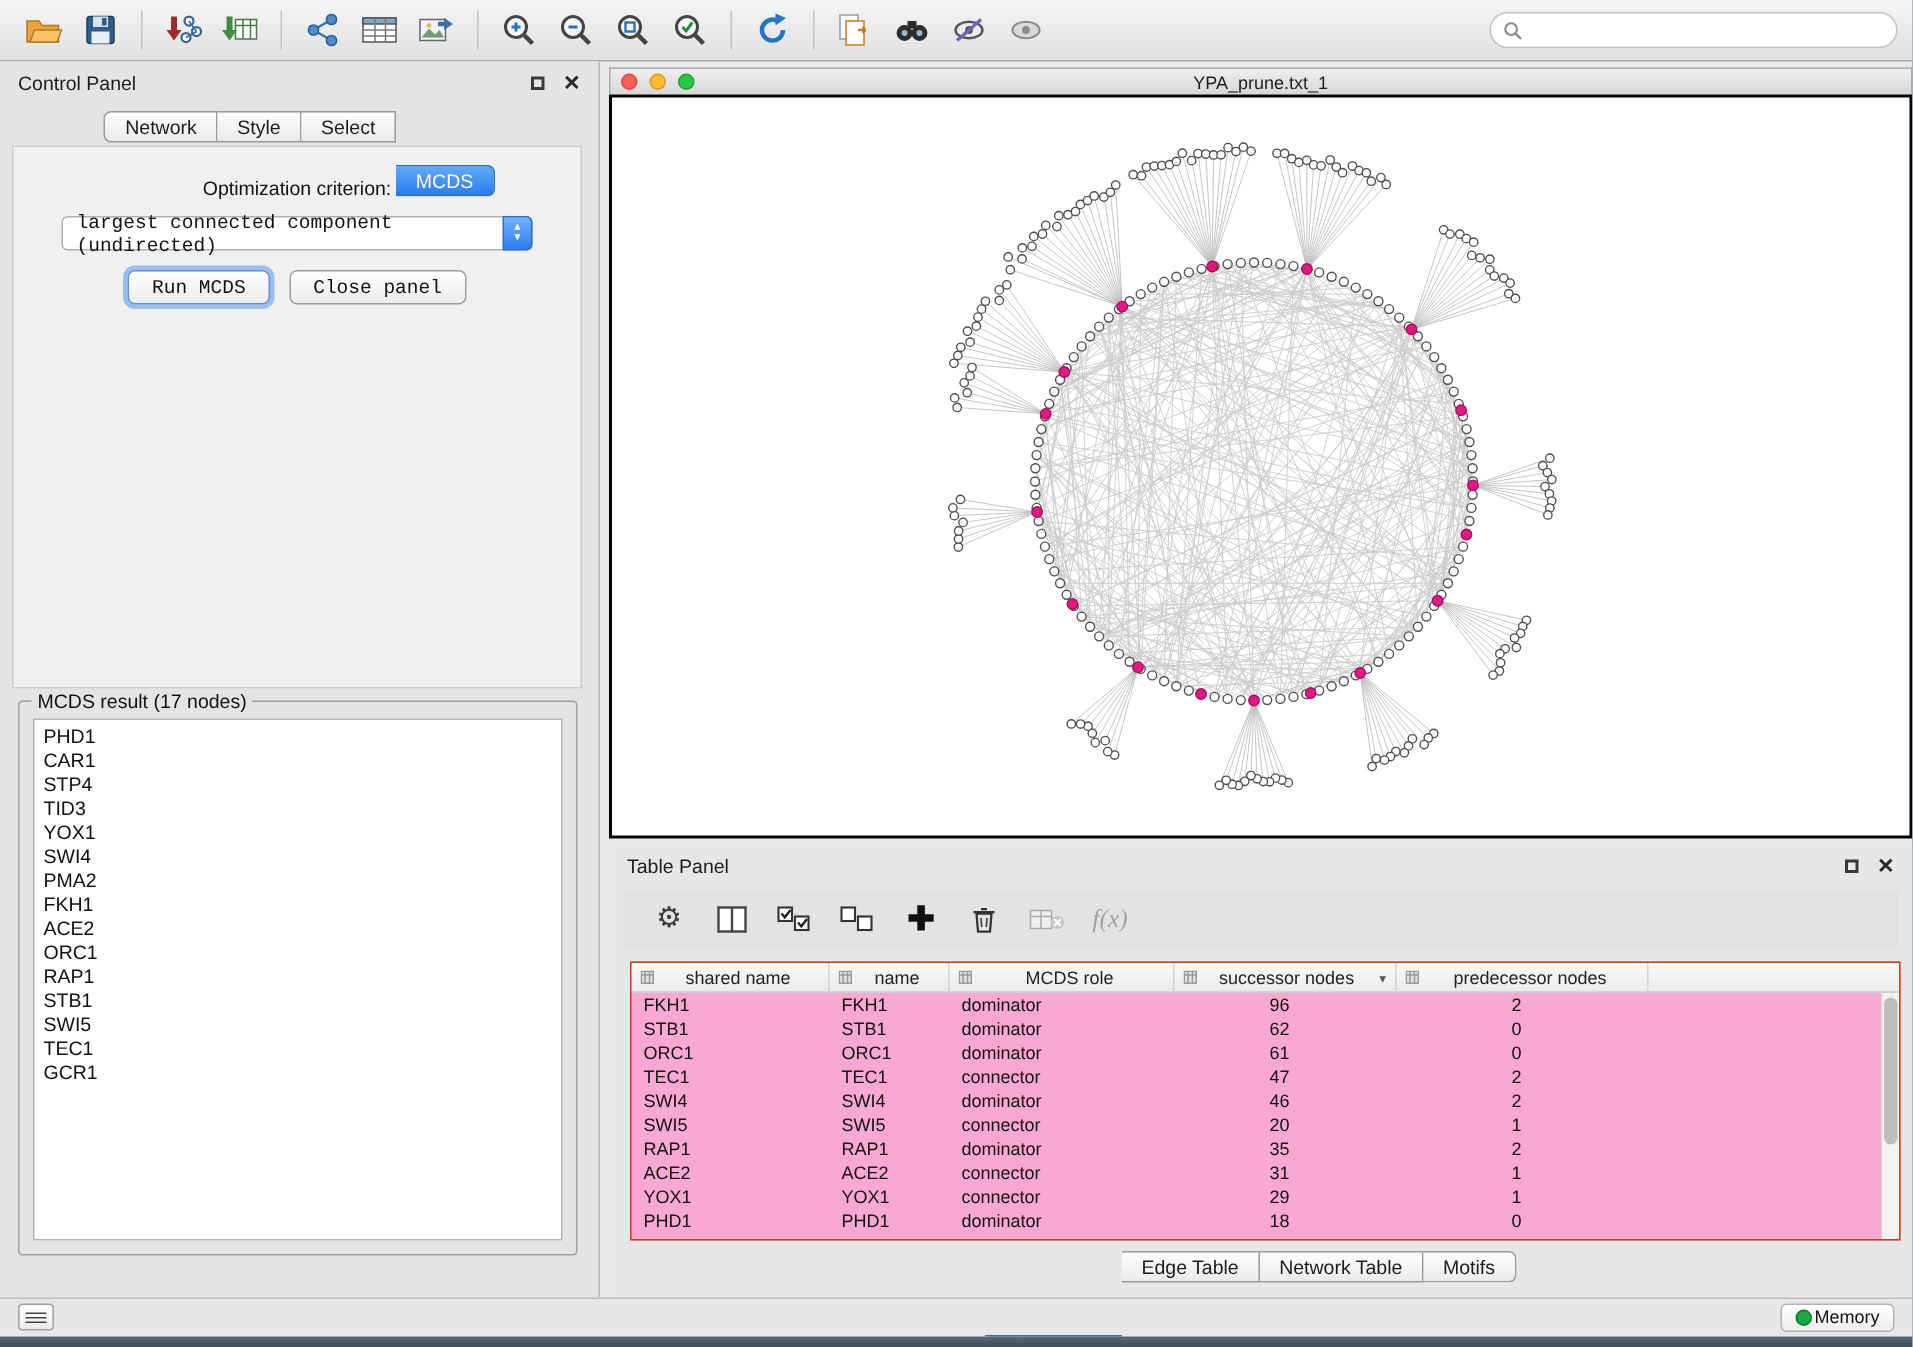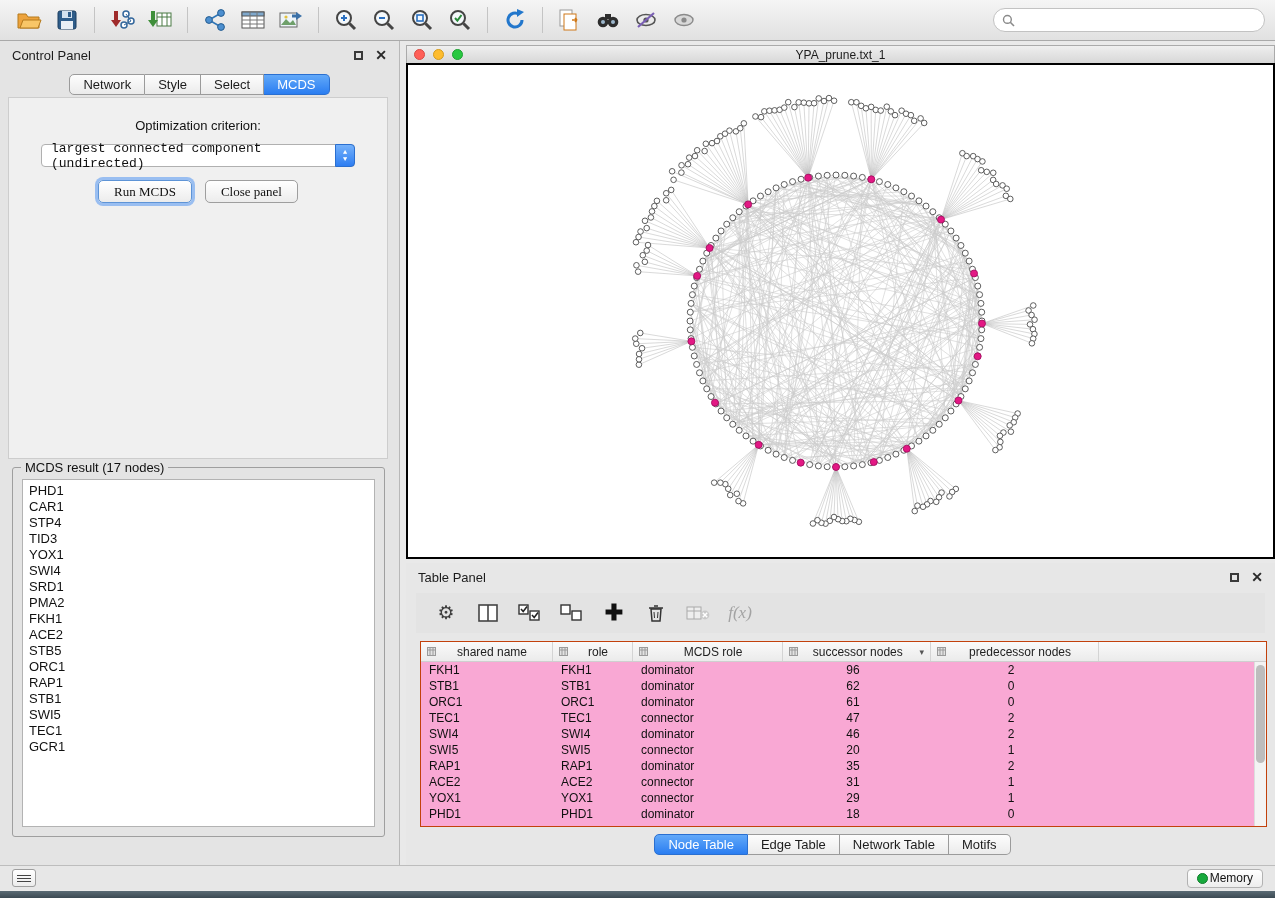--- a/index.html
+++ b/index.html
@@ -21,31 +21,31 @@
   .cpanel{position:absolute;left:0;top:41px;width:400px;height:824px;background:#e4e4e4;border-right:1px solid #b8b8b8;}
   .phead{height:28px;display:flex;align-items:center;padding:0 12px;font-size:13px;color:#1c1c1c;}
   .winbtns{margin-left:auto;display:flex;gap:12px;align-items:center;}
   .wbox{width:9px;height:9px;border:2px solid #3a3a3a;display:inline-block;}
   .wx{font-size:14px;font-weight:bold;color:#2a2a2a;line-height:10px;}
   .ctabs{position:absolute;top:33px;left:0;right:0;display:flex;justify-content:center;z-index:2;}
   .tab{height:21px;padding:0 13px;font-size:13px;display:flex;align-items:center;color:#1c1c1c;
     background:linear-gradient(#fdfdfd,#ebebeb);border:1px solid #9b9b9b;border-left:none;cursor:default;}
   .tab:first-child{border-left:1px solid #9b9b9b;border-radius:5px 0 0 5px;}
   .tab:last-child{border-radius:0 5px 5px 0;}
-  .tab.active{background:linear-gradient(#62a9f9,#2a7df1);color:#fff;border-color:#2a6fd0;}
+  .tab.active{background:linear-gradient(#62a9f9,#2a7df1);color:#fff;border-color:#2a6fd0;margin-top:36px;}
   .subpanel{position:absolute;left:8px;top:56px;width:380px;height:362px;background:#f0f0f0;border:1px solid #cdcdcd;}
   .optlabel{text-align:center;margin-top:20px;font-size:13px;color:#111;}
   .combo{margin:11px auto 0;width:314px;height:23px;background:#fff;border:1px solid #b0b0b0;border-radius:4px;
     display:flex;align-items:center;position:relative;font-size:13px;padding:0 24px 0 9px;color:#111;font-family:Liberation Mono, monospace;}
   .combo-step{position:absolute;right:-1px;top:-1px;bottom:-1px;width:20px;border-radius:0 4px 4px 0;
     background:linear-gradient(#74b1fb,#2e7ef2);display:flex;flex-direction:column;align-items:center;justify-content:center;
     color:#fff;font-size:7px;line-height:7px;border:1px solid #2a6fd0;}
   .btnrow{display:flex;justify-content:center;gap:13px;margin-top:13px;}
   .btn{height:23px;padding:0 15px;font-size:13px;background:linear-gradient(#ffffff,#ececec);
-    border:1px solid #9e9e9e;border-radius:5px;color:#111;font-family:Liberation Serif, serif;}
+    border:1px solid #9e9e9e;border-radius:5px;color:#111;font-family:Liberation Mono, monospace;}
   .btn.focusring{box-shadow:0 0 0 3px rgba(106,163,241,.65);border-color:#5e94d6;}
   .groupbox{position:absolute;left:12px;top:426px;width:373px;height:370px;border:1px solid #9f9f9f;border-radius:3px;}
   .grouptitle{position:absolute;top:-8px;left:8px;background:#e4e4e4;padding:0 4px;font-size:13px;color:#111;}
   .mcdslist{position:absolute;left:9px;right:9px;top:11px;bottom:9px;background:#fff;border:1px solid #b3b3b3;
     overflow:hidden;padding:3px 6px;font-size:13px;color:#111;}
   .mcdslist .li{height:16px;line-height:16px;}
 
   
   .netwin{position:absolute;left:406px;top:45px;width:869px;height:514px;}
   .net-titlebar{height:18px;background:linear-gradient(#efefef,#d7d7d7);border:1px solid #aaa;border-bottom:none;
@@ -261,25 +261,23 @@
     </div>
     <div class="groupbox">
       <span class="grouptitle">MCDS result (17 nodes)</span>
       <div class="mcdslist">
           <div class="li">PHD1</div>
           <div class="li">CAR1</div>
           <div class="li">STP4</div>
           <div class="li">TID3</div>
           <div class="li">YOX1</div>
           <div class="li">SWI4</div>
-          <div class="li">SRD1</div>
           <div class="li">PMA2</div>
           <div class="li">FKH1</div>
           <div class="li">ACE2</div>
-          <div class="li">STB5</div>
           <div class="li">ORC1</div>
           <div class="li">RAP1</div>
           <div class="li">STB1</div>
           <div class="li">SWI5</div>
           <div class="li">TEC1</div>
           <div class="li">GCR1</div>
         </div>
     </div>
   </div>
 
@@ -1127,21 +1125,21 @@
           </div>
           <div class="hcell" style="width: 80px;">
             <span class="hicon">
               <svg width="9" height="9" viewBox="0 0 9 9">
                 <rect x="0.5" y="0.5" width="8" height="8" fill="#e2e2e2" stroke="#9a9a9a"></rect>
                 <line x1="0.5" y1="3" x2="8.5" y2="3" stroke="#9a9a9a"></line>
                 <line x1="3" y1="0.5" x2="3" y2="8.5" stroke="#9a9a9a"></line>
                 <line x1="6" y1="0.5" x2="6" y2="8.5" stroke="#9a9a9a"></line>
               </svg>
             </span>
-            <span class="hlabel">role</span>
+            <span class="hlabel">name</span>
           </div>
           <div class="hcell" style="width: 150px;">
             <span class="hicon">
               <svg width="9" height="9" viewBox="0 0 9 9">
                 <rect x="0.5" y="0.5" width="8" height="8" fill="#e2e2e2" stroke="#9a9a9a"></rect>
                 <line x1="0.5" y1="3" x2="8.5" y2="3" stroke="#9a9a9a"></line>
                 <line x1="3" y1="0.5" x2="3" y2="8.5" stroke="#9a9a9a"></line>
                 <line x1="6" y1="0.5" x2="6" y2="8.5" stroke="#9a9a9a"></line>
               </svg>
             </span>

